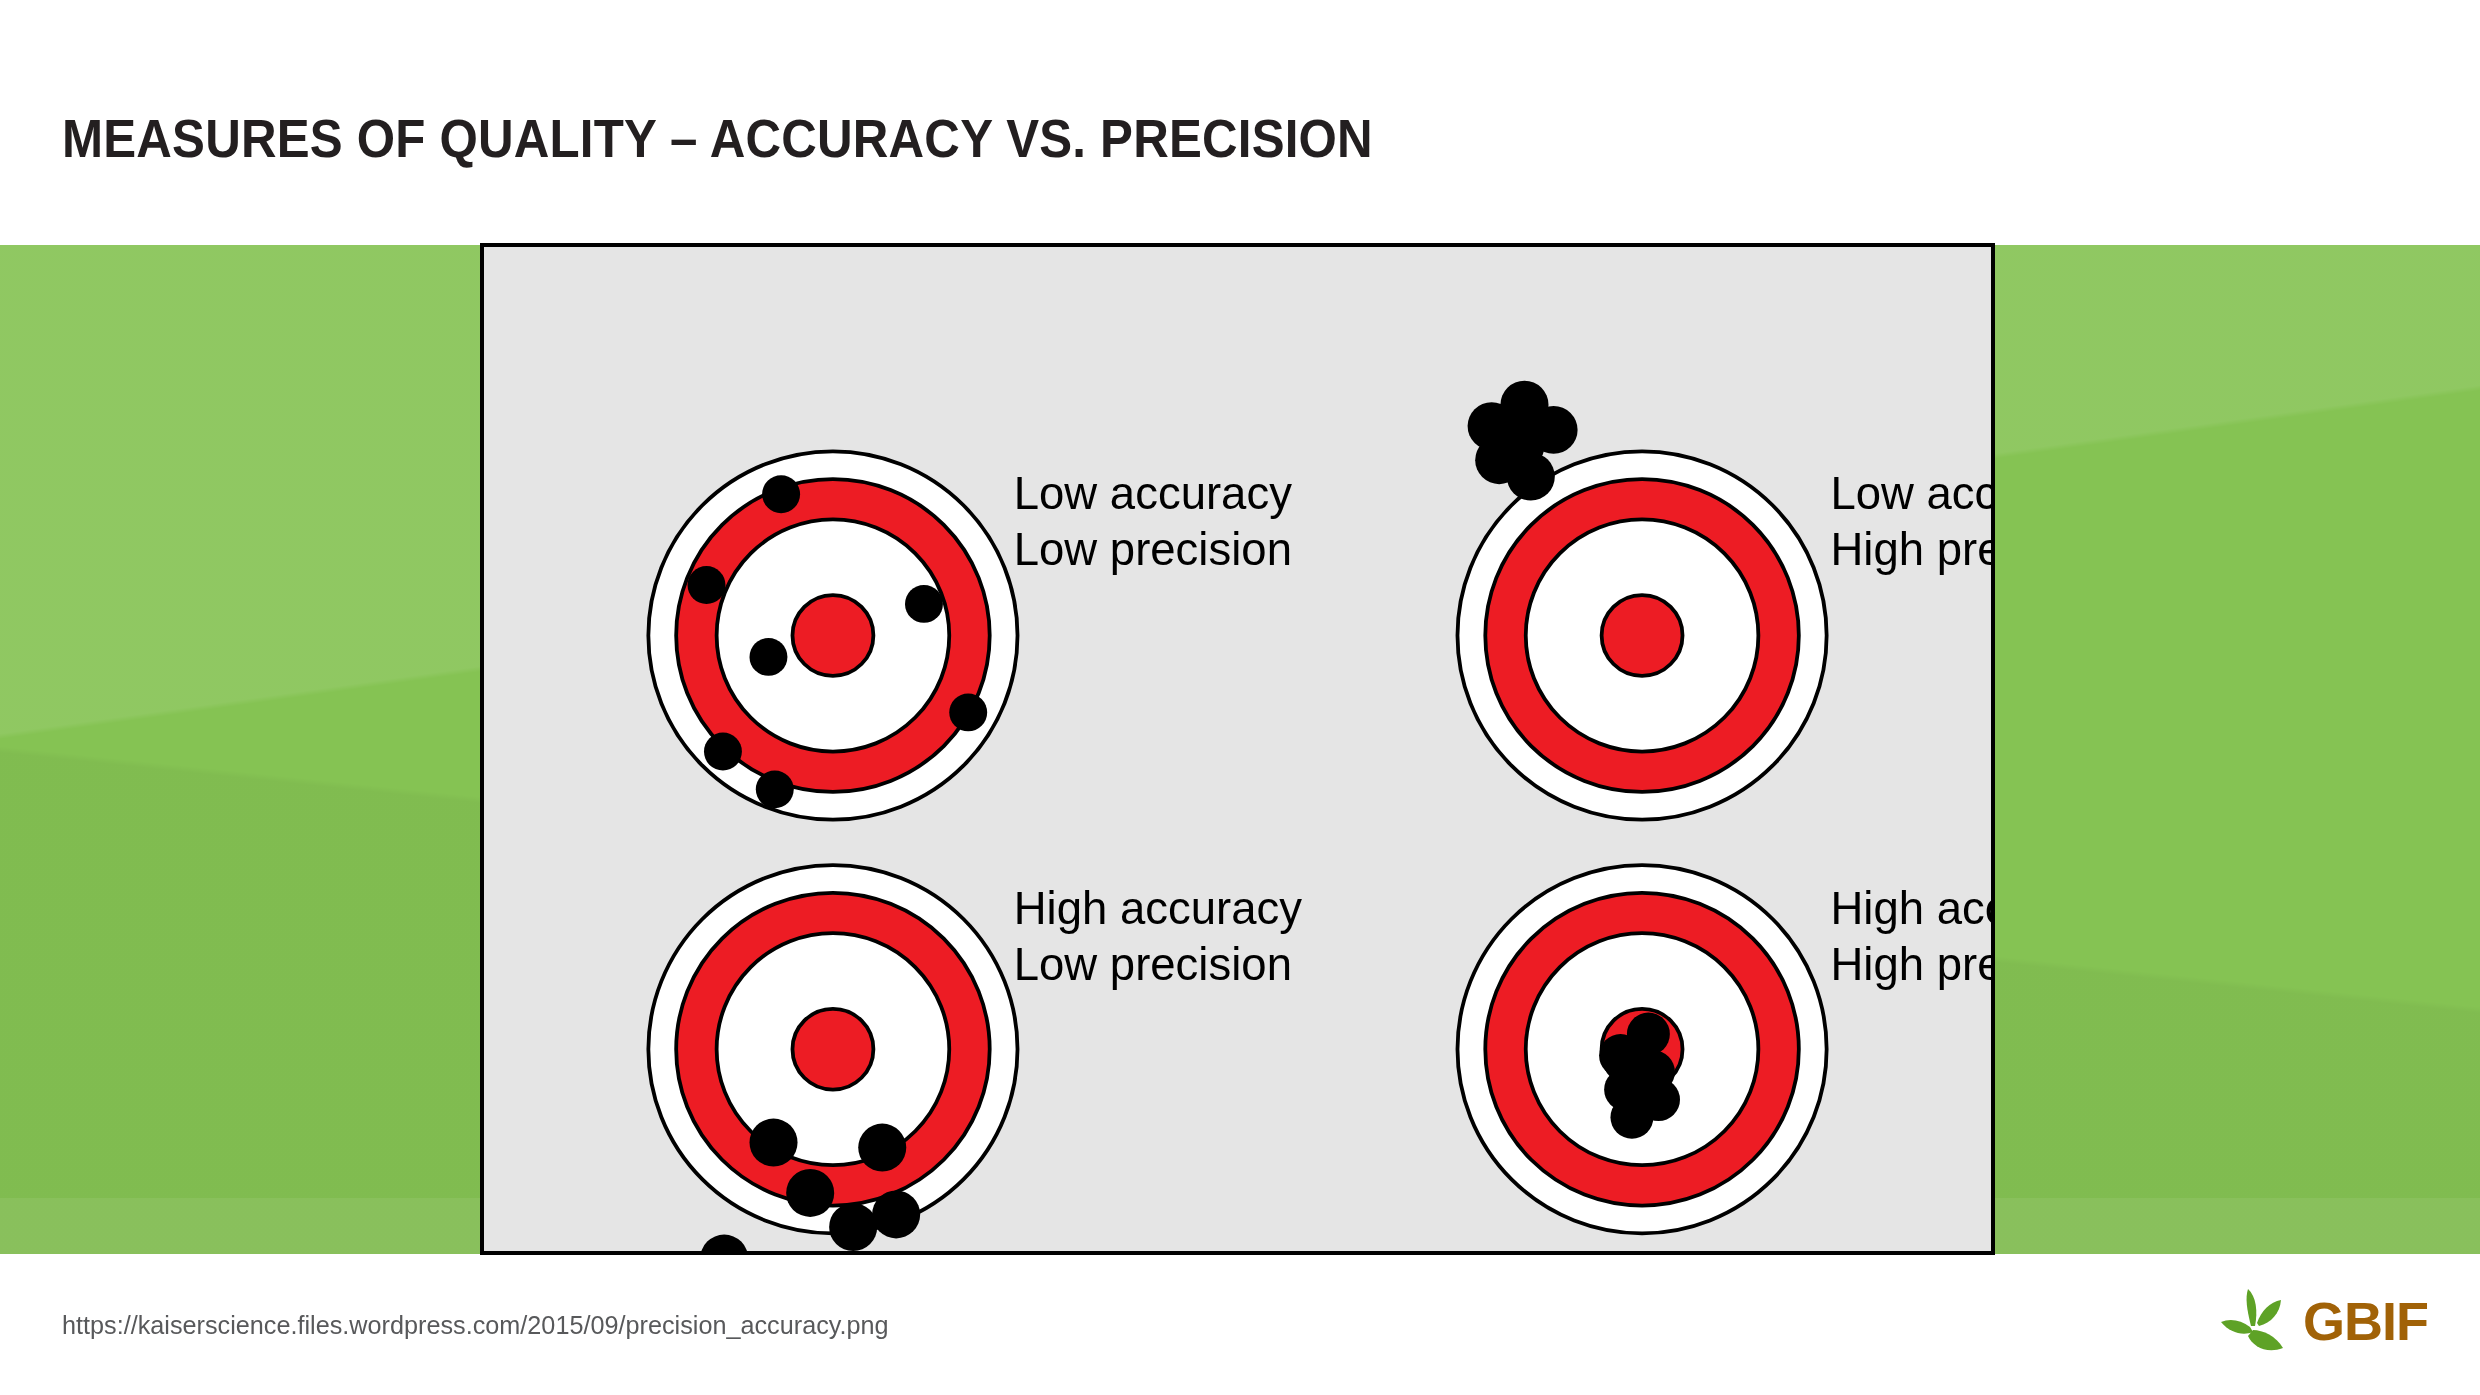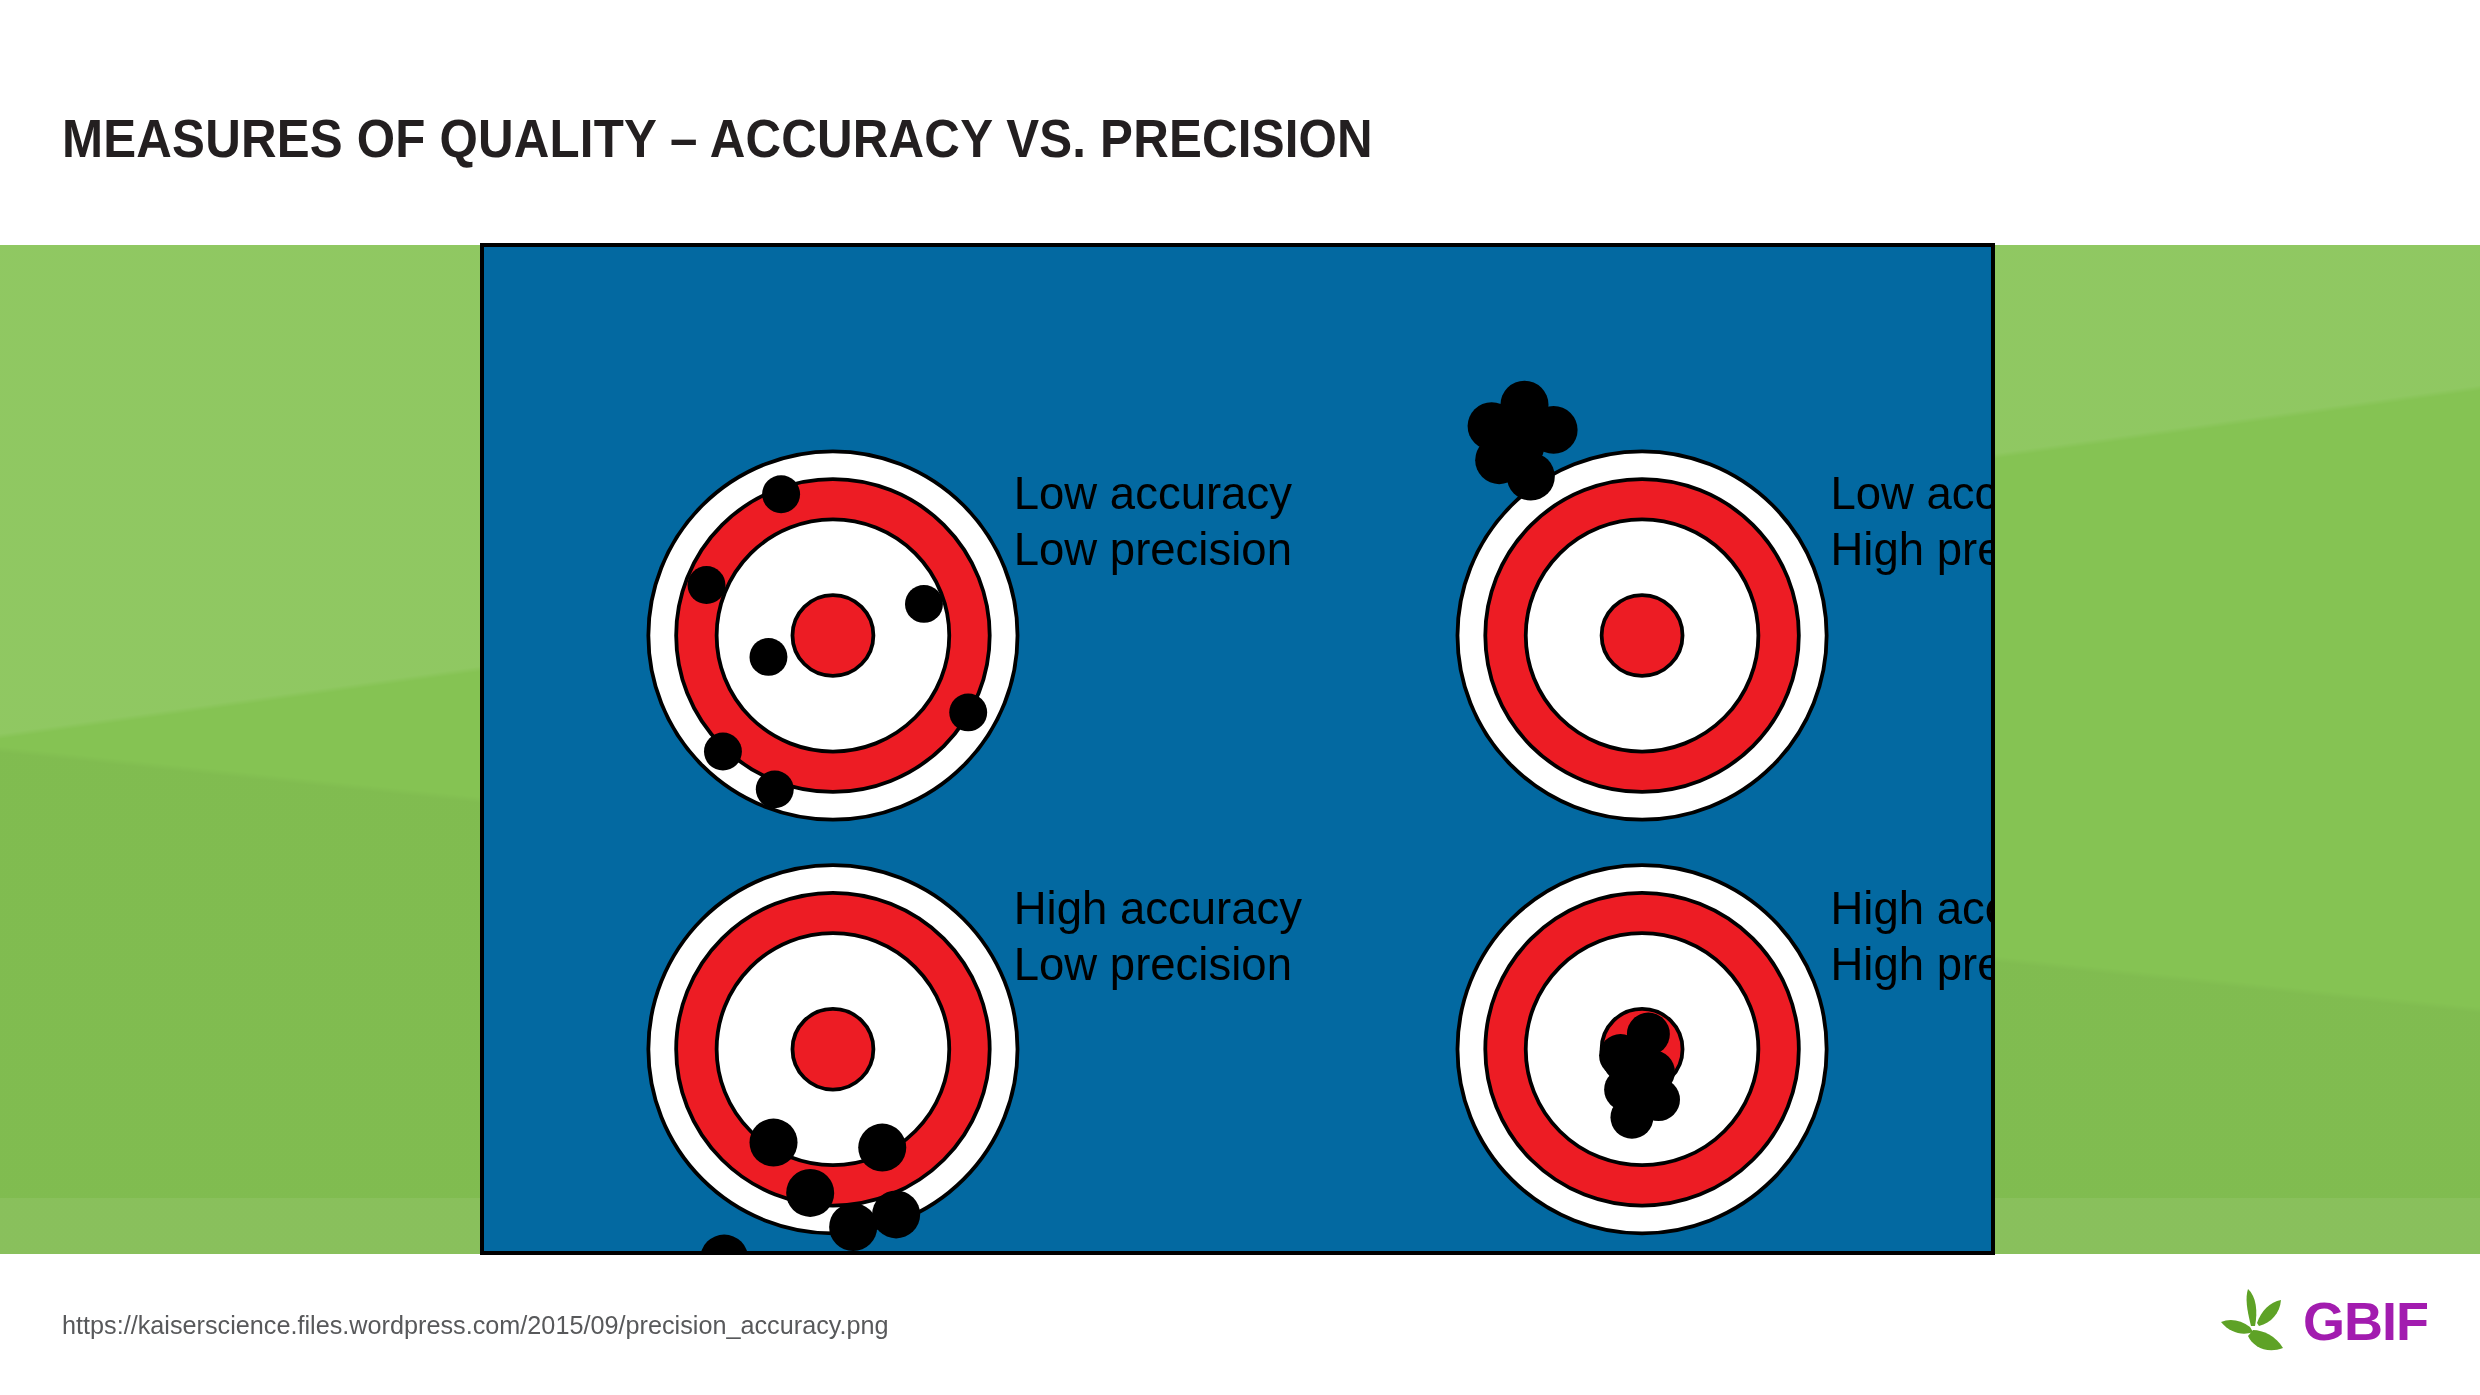--- a/index.html
+++ b/index.html
@@ -35,37 +35,37 @@
   }
   .greenband .sheen3 {
     position:absolute; left:0; bottom:0; width:2480px; height:56px;
     background:rgba(255,255,255,0.07);
   }
 
   
   .panel {
     position:absolute; left:480px; top:243px;
     width:1515px; height:1012px;
-    background:#0369a1; border:4px solid #000000;
+    background:#e5e5e5; border:4px solid #000000;
   }
   .panel-svg { display:block; width:100%; height:100%; }
 
   .tlabel {
     font-family:"Liberation Sans", sans-serif;
     font-size:36px; fill:#000; }
 
   
   .source {
     position:absolute; left:62px; top:1310px;
     font-size:26px; color:#58595b; white-space:nowrap;
     transform:scaleX(0.97); transform-origin:left center;
   }
   .logo { position:absolute; right:52px; top:1286px;
           display:flex; align-items:center; gap:14px; }
-  .logo-text { font-size:54px; font-weight:bold; color:#a21caf;
+  .logo-text { font-size:54px; font-weight:bold; color:#a16207;
                letter-spacing:-1px; line-height:1; }
 </style>
 </head>
 <body>
 
 <div class="slide">
 
   <div class="title">MEASURES OF QUALITY – ACCURACY VS. PRECISION</div>
 
   <div class="greenband">

